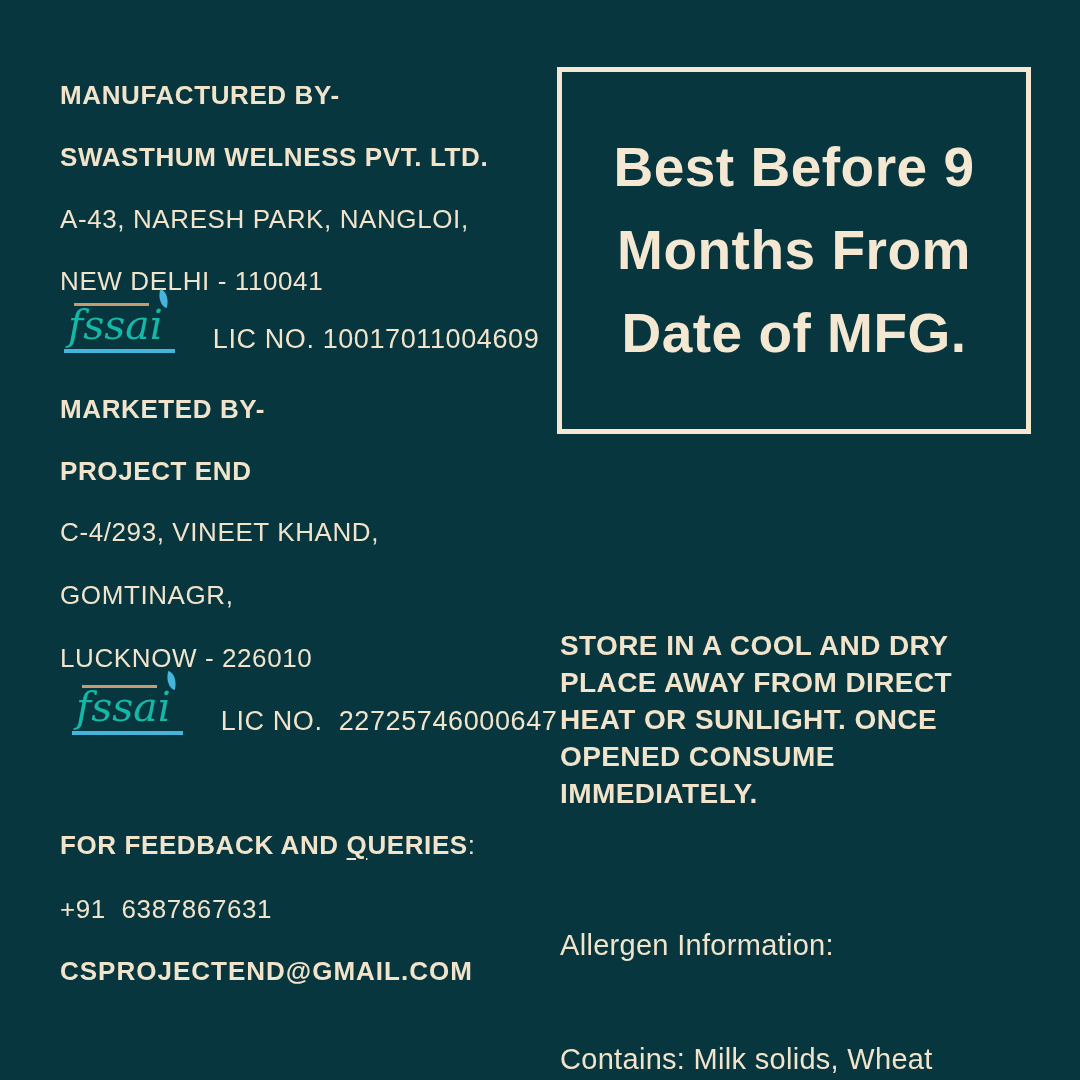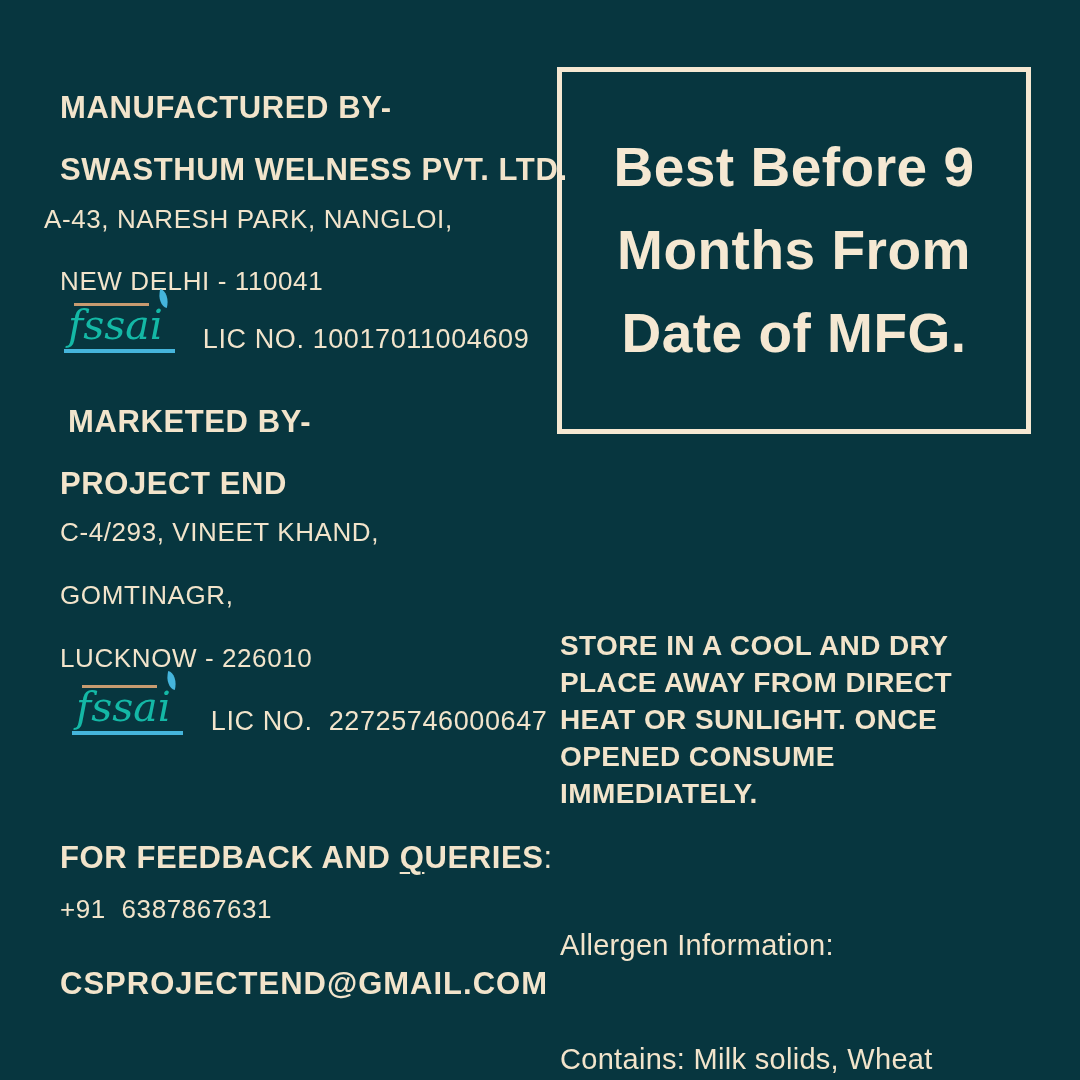--- a/index.html
+++ b/index.html
@@ -11,21 +11,21 @@
   }
   .canvas {
     position: relative;
     width: 1080px; height: 1080px;
     background: #07363f;
     color: #f2e4cb;
   }
   .abs { position: absolute; white-space: pre-wrap; }
 
   
-  .h  { font-weight: 700; font-size: 31px; letter-spacing: 0.6px; margin-top: 10px; }
+  .h  { font-weight: 700; font-size: 26px; letter-spacing: 0.6px; }
   .r  { font-weight: 400; font-size: 26px; letter-spacing: 0.6px; }
   .lic { font-weight: 400; font-size: 27px; letter-spacing: 0.6px; }
 
   
   .fssai-row { display: flex; align-items: flex-start; }
   .fssai-logo {
     position: relative;
     font-family: "DejaVu Serif", serif;
     font-style: italic;
     color: #14b8a6;
@@ -42,21 +42,21 @@
     background: #c79b70;
   }
   .fssai-leaf {
     position: absolute;
     top: -12px; right: 6px;
     width: 11px; height: 17px;
     background: #45b5dc;
     border-radius: 0 100% 0 100%;
     transform: rotate(14deg);
   }
-  .lic-beside { margin-left: 28px; margin-top: 22px; }
+  .lic-beside { margin-left: 38px; margin-top: 22px; }
 
   
   .bb-box {
     position: absolute;
     left: 557px; top: 67px;
     width: 474px; height: 367px;
     border: 5px solid #f5e8d2;
     box-sizing: border-box;
     display: flex;
     align-items: center;
@@ -93,32 +93,32 @@
 
   .q-underline { text-decoration: underline; text-underline-offset: 4px; text-decoration-thickness: 2px; }
 </style>
 </head>
 <body>
 
 <div class="canvas">
 
   <div class="abs h" style="left:60px; top:80px;">MANUFACTURED BY-</div>
   <div class="abs h" style="left:60px; top:142px;text-align:right;">SWASTHUM WELNESS PVT. LTD.</div>
-  <div class="abs r" style="left:44px; top:204px;">A-43, NARESH PARK, NANGLOI,</div>
+  <div class="abs r" style="left:60px; top:204px;">A-43, NARESH PARK, NANGLOI,</div>
   <div class="abs r" style="left:60px; top:266px;">NEW DELHI - 110041</div>
 
   <div class="abs fssai-row" style="left:64px; top:302px;">
     <div class="fssai-logo">
       <span>fssai</span>
       <span class="fssai-leaf"></span>
     </div>
     <div class="lic lic-beside">LIC NO. 10017011004609</div>
   </div>
 
-  <div class="abs h" style="left:68px; top:394px;">MARKETED BY-</div>
+  <div class="abs h" style="left:60px; top:394px;">MARKETED BY-</div>
   <div class="abs h" style="left:60px; top:456px;">PROJECT END</div>
   <div class="abs r" style="left:60px; top:517px;">C-4/293, VINEET KHAND,</div>
   <div class="abs r" style="left:60px; top:580px;">GOMTINAGR,</div>
   <div class="abs r" style="left:60px; top:643px;">LUCKNOW - 226010</div>
 
   <div class="abs fssai-row" style="left:72px; top:684px;">
     <div class="fssai-logo">
       <span>fssai</span>
       <span class="fssai-leaf"></span>
     </div>

